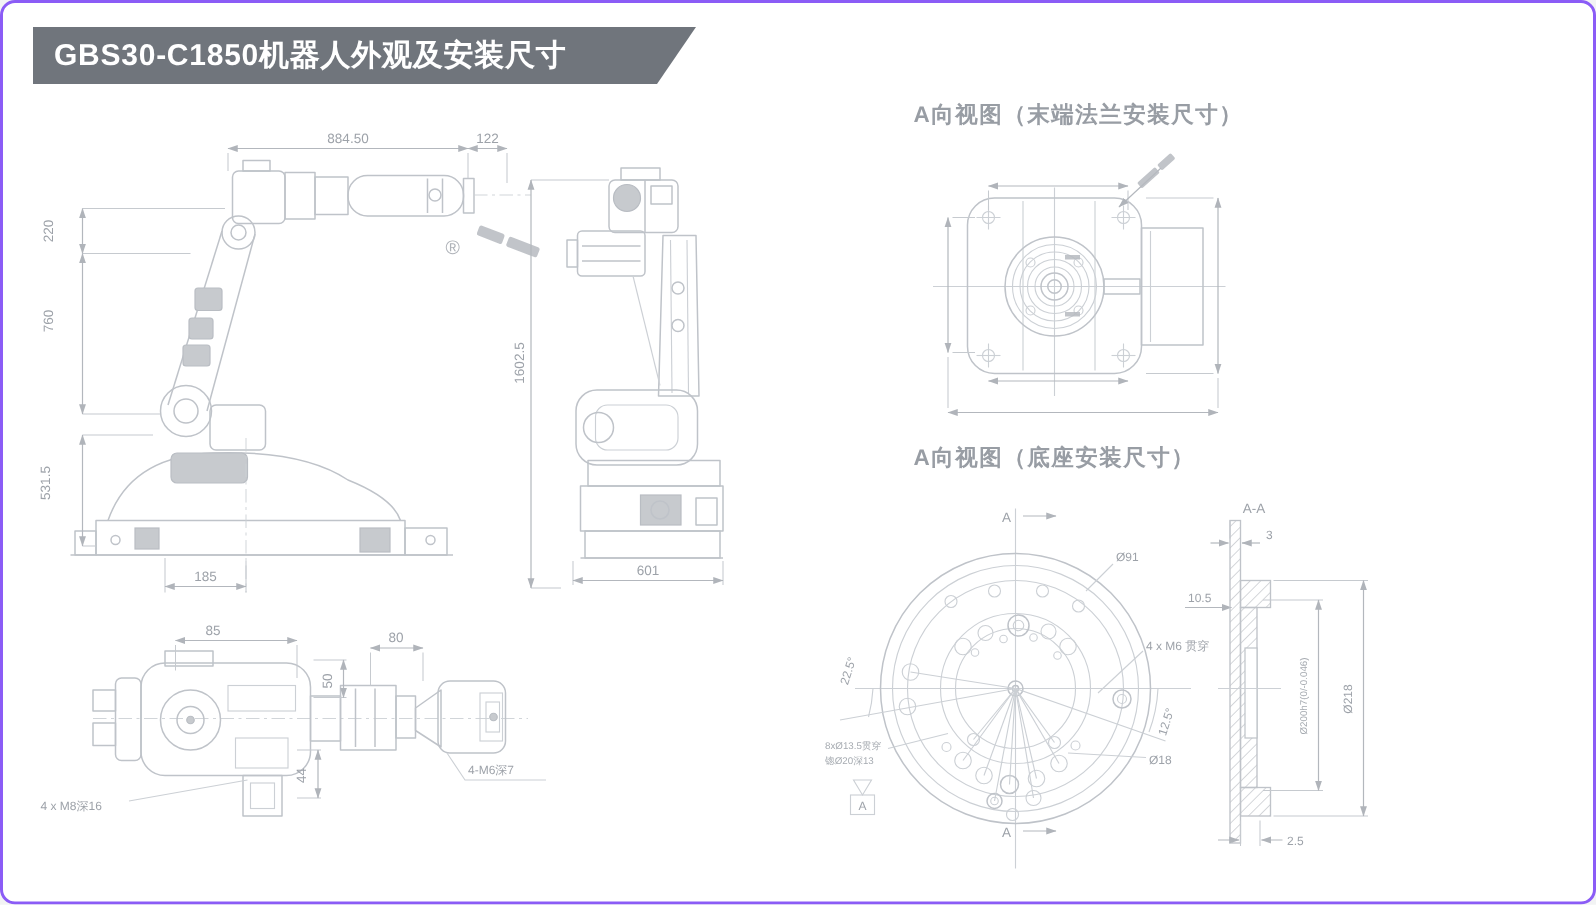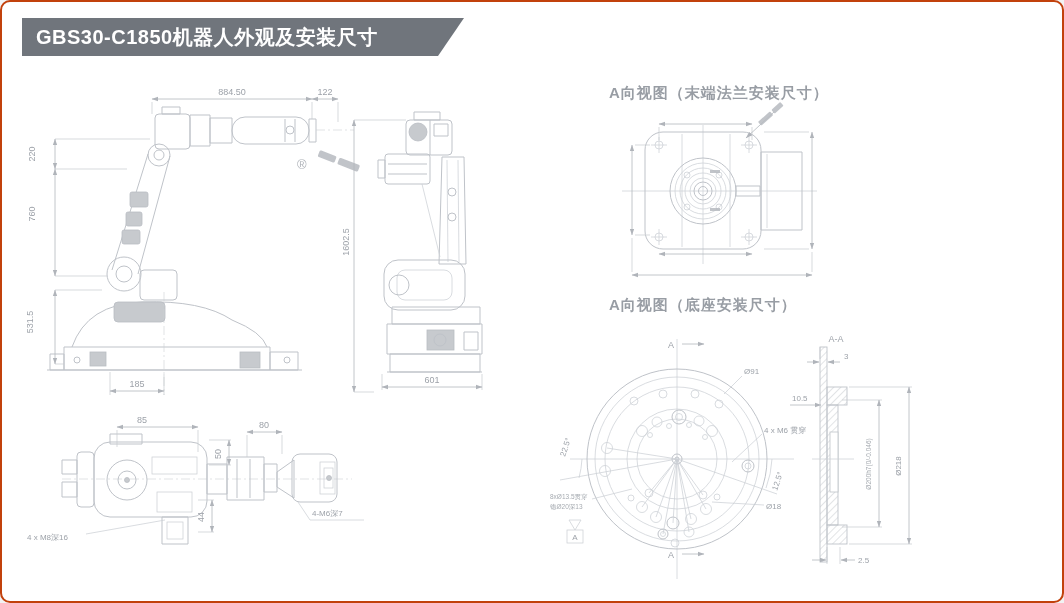--- a/index.html
+++ b/index.html
@@ -1,32 +1,32 @@
 <!DOCTYPE html>
 <html><head>
 <meta charset="utf-8">
 <style>
   html,body{margin:0;padding:0;background:#f2f3f4;}
   .page{
     position:relative;width:1064px;height:603px;background:#ffffff;
-    border:2px solid #c2410c;border-radius:10px;box-sizing:border-box;
+    border:2px solid #8b5cf6;border-radius:10px;box-sizing:border-box;
     overflow:hidden;font-family:"Liberation Sans",sans-serif;
   }
   .banner{
     position:absolute;left:20px;top:16px;width:442px;height:38px;
     background:#70757c;color:#ffffff;font-weight:bold;font-size:20px;
     line-height:38px;padding-left:14px;box-sizing:border-box;
     clip-path:polygon(0 0,100% 0,calc(100% - 26px) 100%,0 100%);
     letter-spacing:.5px;
   }
   .view-title{
     position:absolute;color:#989da4;font-weight:bold;font-size:15px;
     letter-spacing:1px;white-space:nowrap;
   }
-  #t-a{left:607px;top:82px;text-align:center;}
+  #t-a{left:607px;top:65px;text-align:center;}
   #t-b{left:607px;top:294px;}
   svg{position:absolute;left:0;top:0;}
   .ln{stroke:#bfc3c9;stroke-width:1;fill:none;stroke-linejoin:round;}
   .lnt{stroke:#ccd0d5;stroke-width:.75;fill:none;}
   .fg{fill:#c7cace;stroke:#b9bdc3;stroke-width:.8;}
   .dim{stroke:#b3b7bd;stroke-width:.8;fill:none;marker-start:url(#aE);marker-end:url(#aE);}
   .dimo{stroke:#b3b7bd;stroke-width:.8;fill:none;marker-end:url(#aE);}
   .ext{stroke:#c6cacf;stroke-width:.7;fill:none;}
   .cl{stroke:#ccd0d5;stroke-width:.6;fill:none;stroke-dasharray:9 3 2 3;}
   .hatchbox{fill:url(#hat);stroke:#bfc3c9;stroke-width:.9;}

